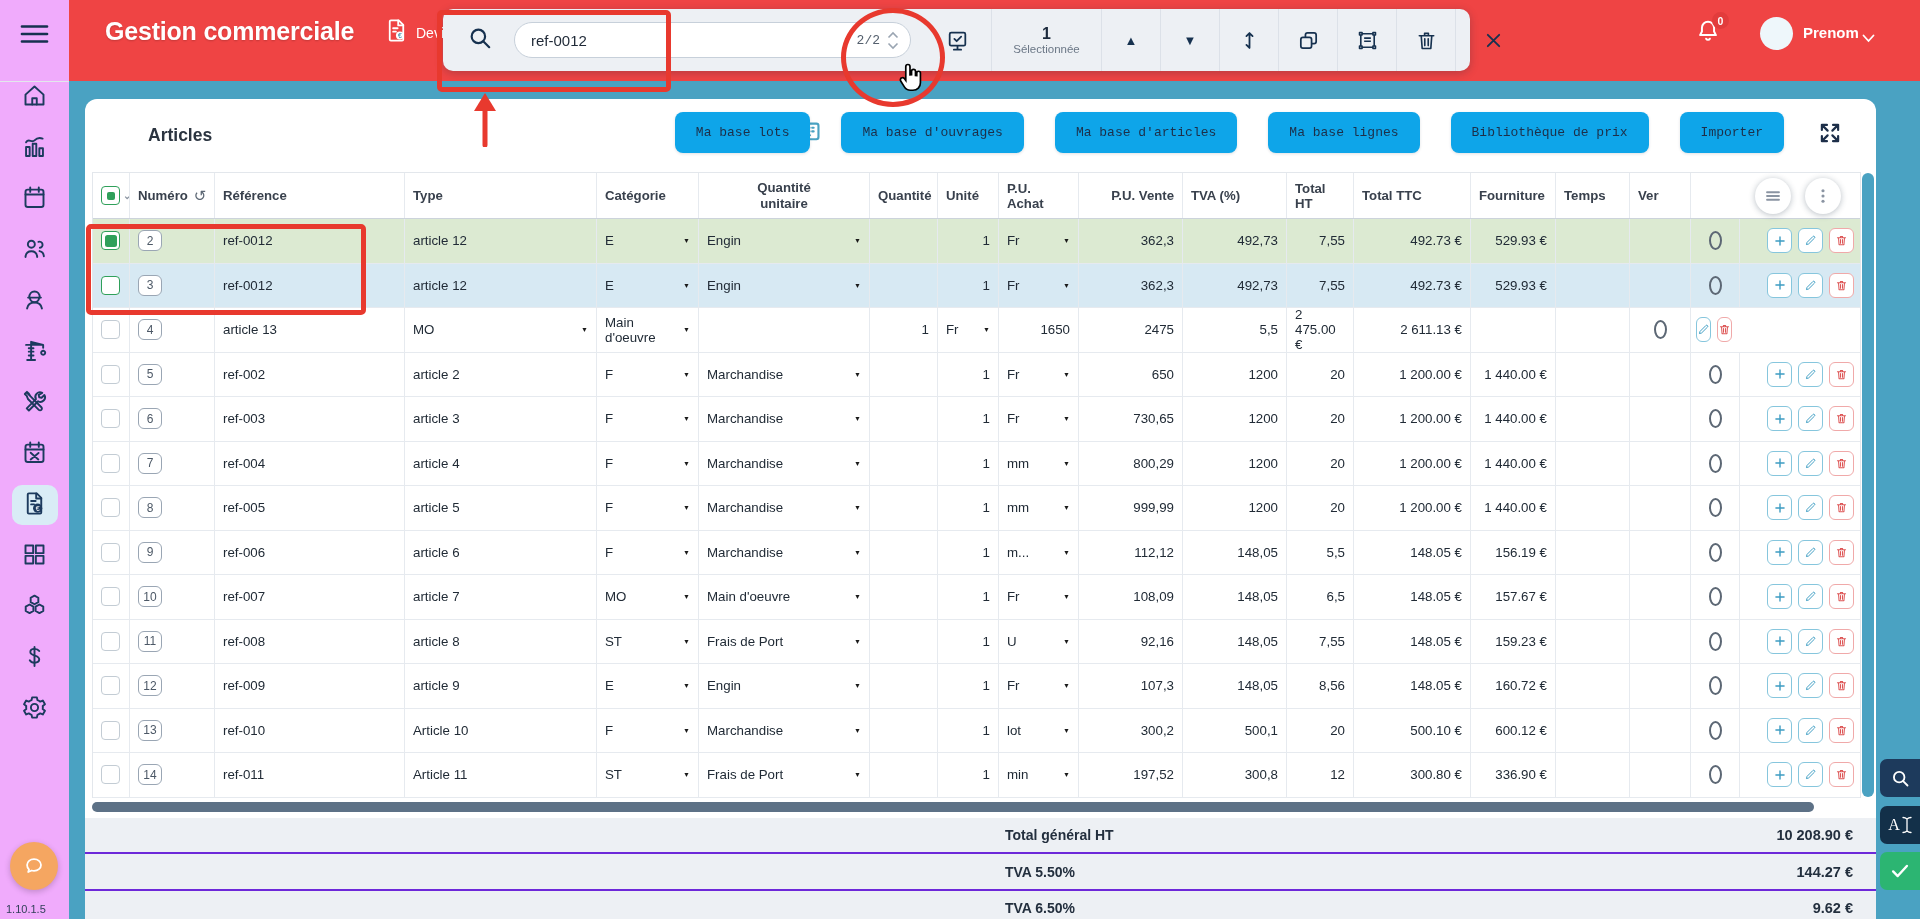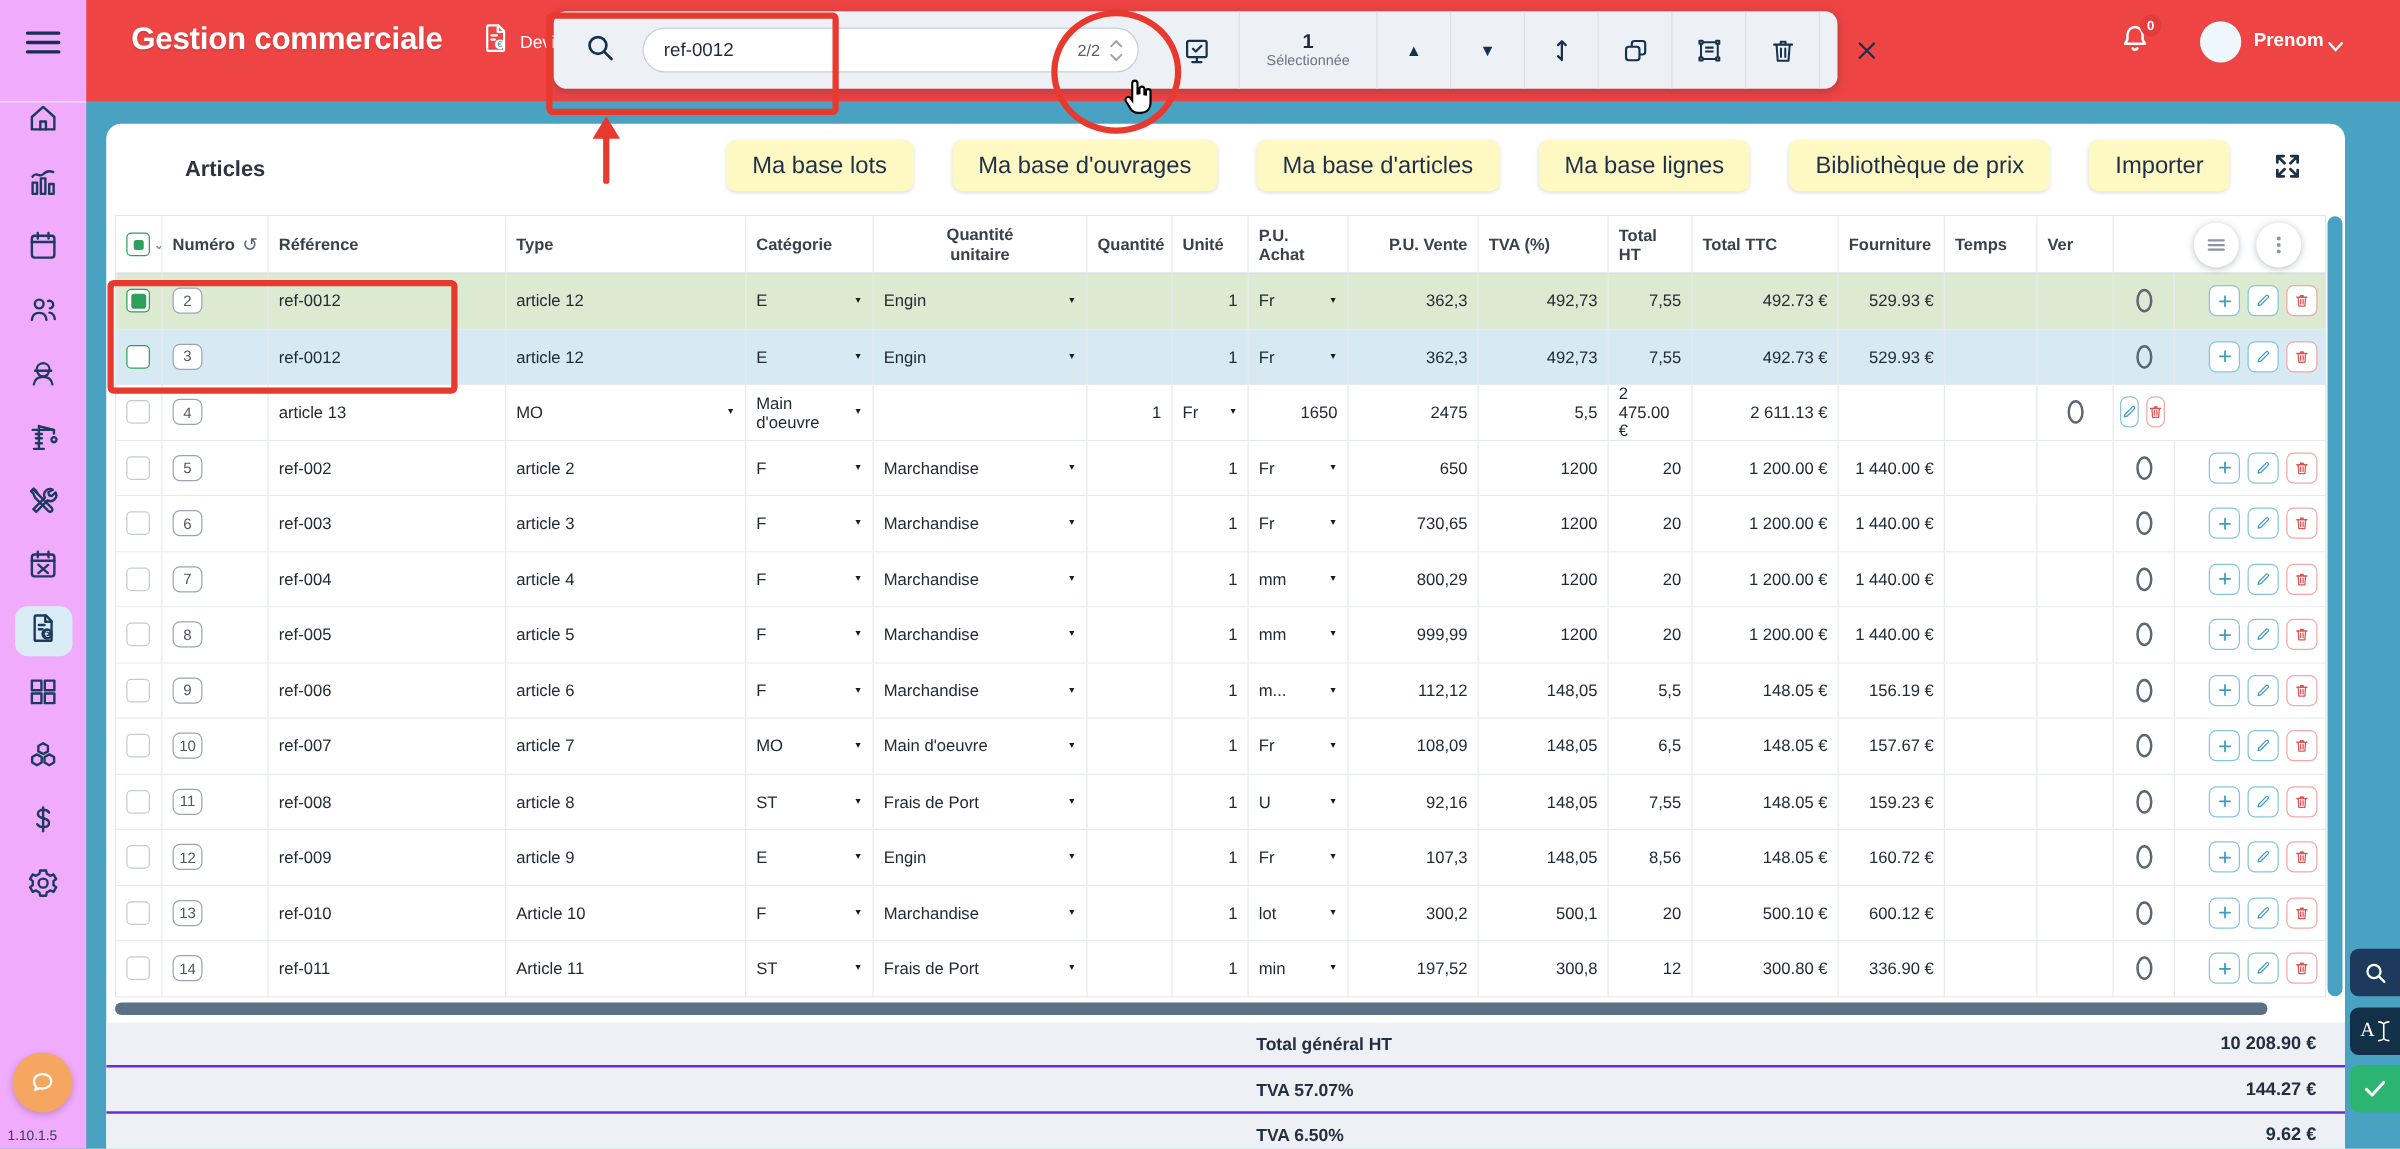--- a/index.html
+++ b/index.html
@@ -9,21 +9,21 @@
   
   .topbar { position:absolute; left:0; top:0; width:100%; height:81px; background:#ef4444; z-index:4; }
   .app-title { position:absolute; left:105px; top:17px; font-size:25px; font-weight:bold; color:#fff; letter-spacing:-.2px; text-shadow:0 1px 2px rgba(0,0,0,.18); }
   .title-doc { position:absolute; left:383px; top:17px; }
   .subtitle { position:absolute; left:416px; top:25px; font-size:14px; color:#fff; }
 
   .toolbar { position:absolute; left:443px; top:9px; width:1027px; height:62px; background:#edf0f4; border-radius:10px; display:flex; align-items:center; box-shadow:0 2px 8px rgba(10,40,60,.25); z-index:5; }
   .search-ic { margin-left:24px; flex:none; }
   .pill { margin-left:21px; width:397px; height:36px; background:#fff; border:1px solid #c7d0da; border-radius:18px; display:flex; align-items:center; flex:none; }
   .pill input { flex:1; border:none; outline:none; background:transparent; padding-left:16px; font-size:15px; color:#1f2937; font-family:"Liberation Sans",sans-serif; }
-  .cnt { font-size:13px; color:#55606e; flex:none; }
+  .cnt { font-size:13px; color:#55606e; flex:none;font-family:Liberation Mono, monospace; }
   .spin { display:flex; flex-direction:column; gap:3px; margin:0 11px 0 7px; flex:none; }
   .seg { height:100%; display:flex; flex-direction:column; align-items:center; justify-content:center; border-left:1px solid #dce1e8; flex:none; }
   .seg.first { border-left:none; margin-left:12px; width:68px; }
   .seg.sel { width:110px; }
   .seg.ic { width:59px; }
   .seg.last { width:75px; }
   .sel-num { font-size:16px; font-weight:bold; color:#1d2b3d; line-height:1.1; }
   .sel-lbl { font-size:11.5px; color:#6b7786; }
   .tri { font-size:13px; color:#16314f; line-height:1; }
 
@@ -40,21 +40,21 @@
   .sb-item { position:absolute; left:50%; transform:translate(-50%,-50%); width:46px; height:40px; display:flex; align-items:center; justify-content:center; border-radius:10px; cursor:pointer; }
   .sb-item.active { background:#d9ecf6; }
   .chat-fab { position:absolute; left:10px; top:842px; width:48px; height:48px; border-radius:50%; background:#f5a661; display:flex; align-items:center; justify-content:center; box-shadow:0 2px 6px rgba(0,0,0,.2); }
   .version { position:absolute; left:6px; top:903px; font-size:11px; color:#31415a; }
 
   
   .card { position:absolute; left:85px; top:99px; width:1791px; height:820px; background:#fff; border-radius:12px 12px 0 0; z-index:3; }
   .page-title { position:absolute; left:63px; top:26px; font-size:17.5px; font-weight:bold; color:#2b3440; }
   .kb-ic { position:absolute; left:700px; top:14px; }
   .pbtns { position:absolute; right:33px; top:13px; display:flex; gap:31px; align-items:center; }
-  .pbtn { background:#fef9c3; border:none; border-radius:8px; height:41px; padding:0 21px; font-size:19px; color:#1d2f49; box-shadow:0 1px 3px rgba(25,39,60,.14); display:flex; align-items:center; font-family:Liberation Sans, sans-serif; cursor:pointer; white-space:nowrap; }
+  .pbtn { background:#0ea5e9; border:none; border-radius:8px; height:41px; padding:0 21px; font-size:13px; color:#1d2f49; box-shadow:0 1px 3px rgba(25,39,60,.14); display:flex; align-items:center; font-family:Liberation Mono, monospace; cursor:pointer; white-space:nowrap; }
   .expand { margin-left:2px; cursor:pointer; display:flex; }
 
   
   .tbl { position:absolute; left:7px; top:73px; width:1769px; border:1px solid #e3e7ec; border-bottom:none; }
   .grid { display:grid; grid-template-columns:37px 85px 190px 192px 102px 171px 68px 61px 80px 104px 104px 67px 117px 85px 74px 61px 49px 122px; }
   .th { height:46px; background:#fff; border-bottom:1px solid #ccd3db; font-weight:bold; font-size:13.2px; color:#39414d; }
   .hc, .c { display:flex; align-items:center; padding:0 8px; border-right:1px solid #e6eaef; overflow:hidden; }
   .hc:last-child, .c:last-child { border-right:none; }
   .hr { justify-content:flex-end; }
   .hwrap { justify-content:center; text-align:center; line-height:1.2; white-space:normal; }
@@ -1064,21 +1064,21 @@
       </svg>
   </div>
 
   <div class="hthumb"></div>
   <div class="totals" id="totals">
       <div class="to-row">
         <span class="to-label">Total général HT</span>
         <span class="to-value">10 208.90 €</span>
       </div>
       <div class="to-row">
-        <span class="to-label">TVA 57.07%</span>
+        <span class="to-label">TVA 5.50%</span>
         <span class="to-value">144.27 €</span>
       </div>
       <div class="to-row">
         <span class="to-label">TVA 6.50%</span>
         <span class="to-value">9.62 €</span>
       </div>
     </div>
 </main>
 
 <div class="vscroll"></div>

